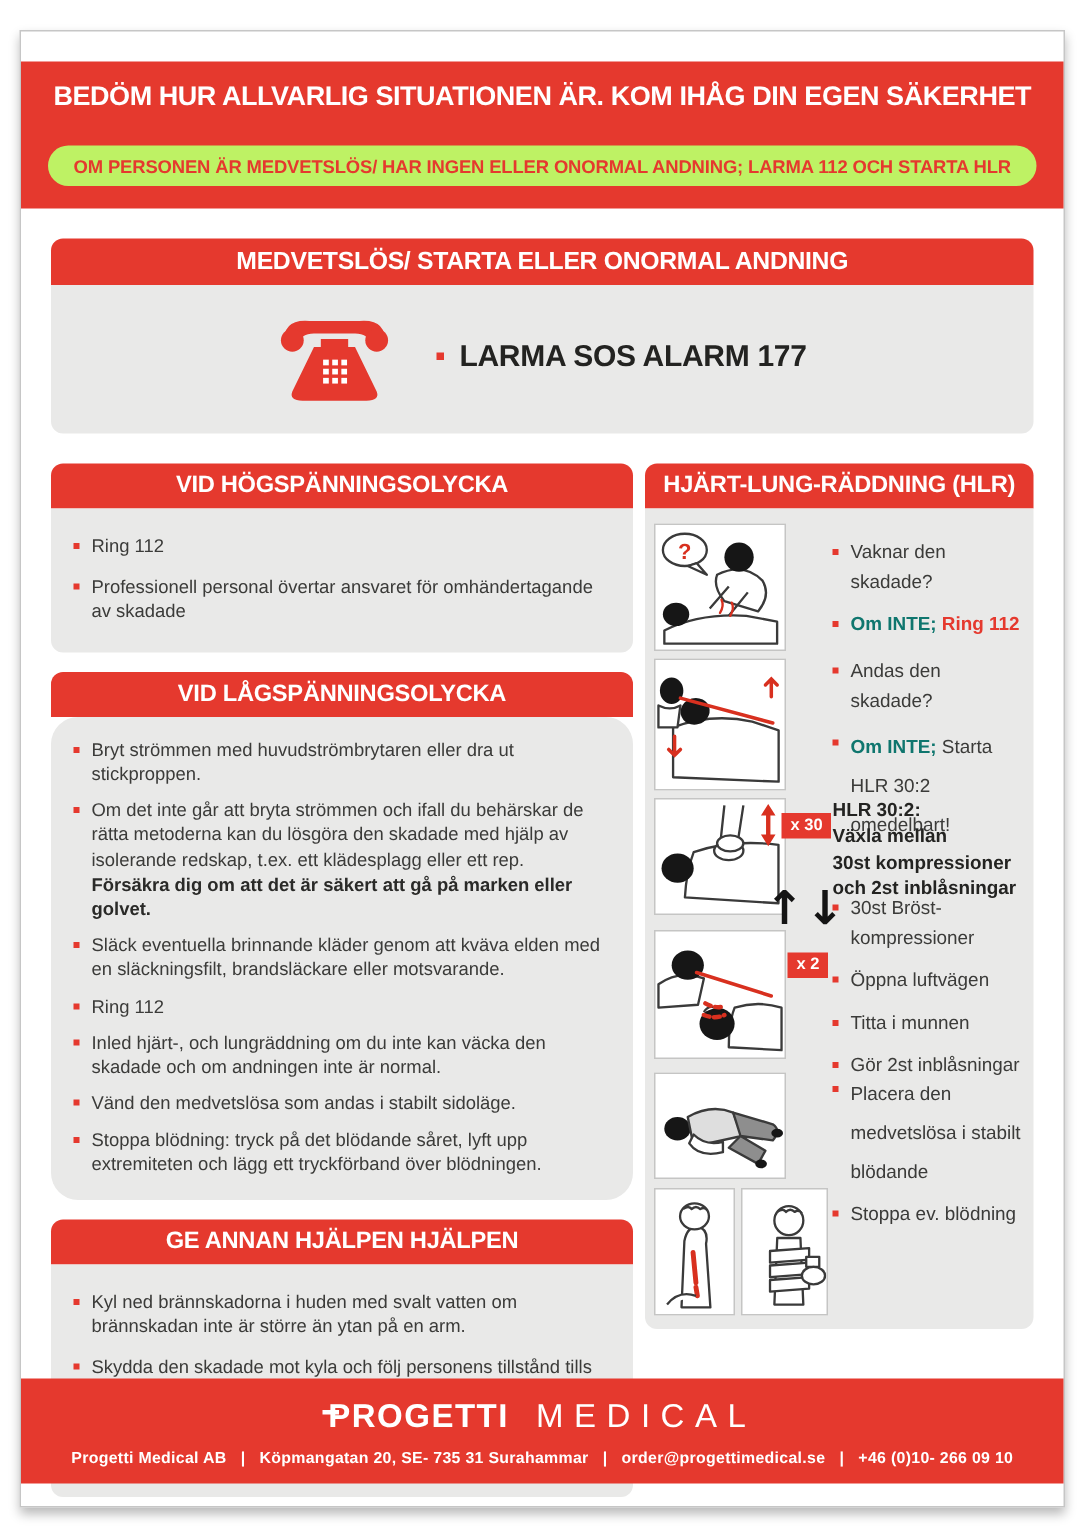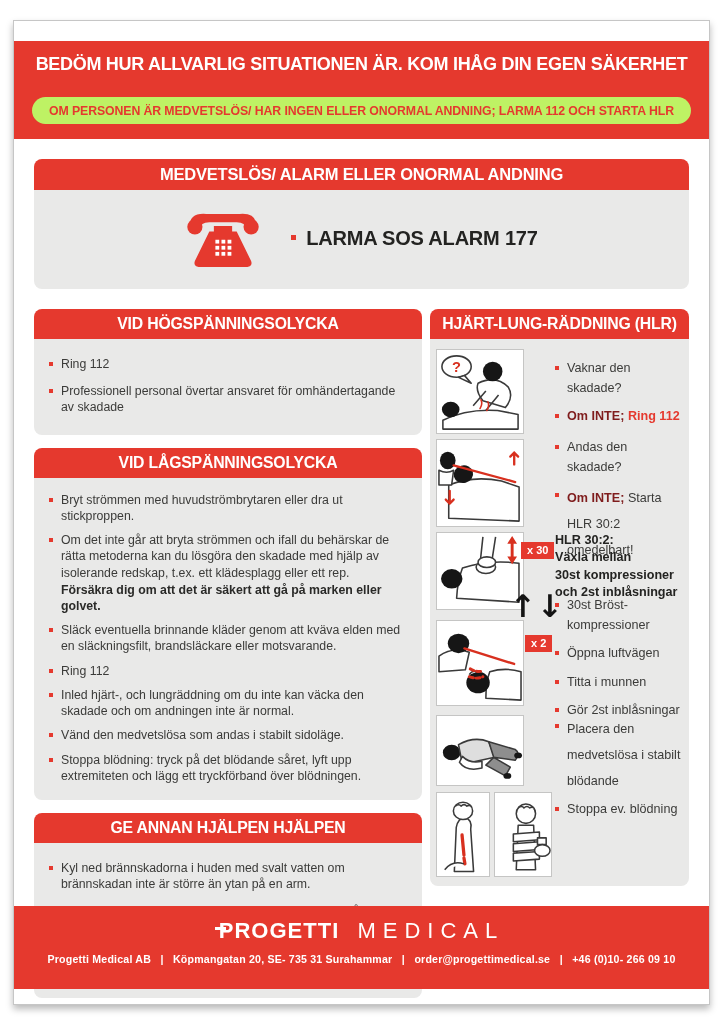--- a/index.html
+++ b/index.html
@@ -35,53 +35,53 @@
 
   .info-sec { margin-bottom:13px; }
   .info-body { padding:6px 14px 8px; }
   .info-body ul { list-style:none; }
   .info-body li { position:relative; padding-left:13px; font-size:12.3px; line-height:1.32; color:#3b3b39; }
   .info-body li::before { content:""; position:absolute; left:1px; top:6px; width:4px; height:4px; background:#e5392e; }
   .hv li, .fa li { margin:11px 0; }
   .lv li { margin:8px 0; }
   .bold-line { display:block; font-weight:bold; color:#2a2a28; margin-top:1px; }
   .hv .sec-body { min-height:95px; }
-  .lv .sec-body { min-height:243px; }
+  .lv .sec-body { min-height:243px;border-radius:18px; }
   .fa .sec-body { min-height:127px; }
 
   
   .hlr-body { position:relative; height:547px; border-radius:0 0 8px 8px; background:#e9e9e8; }
   .img-box { position:absolute; left:6px; width:88px; background:#fff; border:1px solid #c5c5c4; }
   .box1 { top:10px;  height:85px; }
   .box2 { top:100px; height:88px; }
   .box3 { top:193px; height:78px; }
   .box4 { top:281px; height:86px; }
   .box5 { top:376px; height:71px; }
   .box6a { top:453px; left:6px;  width:54px; height:85px; }
   .box6b { top:453px; left:64px; width:58px; height:85px; }
   .img-box svg { display:block; width:100%; height:100%; }
 
   .hlr-text { position:absolute; left:125px; right:6px; }
   .t1 { top:20px; } .t2 { top:99px; } .t3 { top:193px; } .t4 { top:257px; } .t5 { top:378px; } .t6 { top:461px; }
   .hlr-li { position:relative; padding-left:12px; font-size:12.6px; color:#3b3b39; line-height:1.55; margin-bottom:9px; }
   .hlr-li::before { content:""; position:absolute; left:0; top:7px; width:4px; height:4px; background:#e5392e; }
-  .hlr-li b { color:#7f1d1d; }
+  .hlr-li b { color:#0f766e; }
   .red-txt { color:#e5392e; font-weight:bold; }
   .hlr-strong { font-weight:bold; color:#232321; font-size:12.6px; line-height:1.38; white-space:pre-line; }
   .wide { line-height:2.05; }
 
   .badge { position:absolute; background:#e5392e; color:#fff; font-weight:bold; font-size:11px;
            padding:2px 6px 3px; z-index:3; }
   .b30 { top:203px; left:91px; }
   .b2  { top:296px; left:95px; }
   .updown { position:absolute; top:249px; left:80px; font-size:31px; font-weight:bold; color:#141414;
             letter-spacing:1px; z-index:2; font-family:"DejaVu Sans", sans-serif; }
 
   
-  .footer-band { position:absolute; left:0; right:0; bottom:15px; background:#e5392e; text-align:center; padding:12px 0 24px; }
+  .footer-band { position:absolute; left:0; right:0; bottom:15px; background:#e5392e; text-align:center; padding:12px 0 11px; }
   .logo { color:#fff; font-size:22px; }
   .brand-bold { font-weight:bold; letter-spacing:1px; position:relative; }
   .brand-bold::before { content:""; position:absolute; left:-4px; top:9px; width:11px; height:2.5px; background:#fff; }
   .brand-light { letter-spacing:7px; margin-left:12px; font-weight:normal; }
   .contact { margin-top:9px; color:#fff; font-size:10.6px; font-weight:bold; white-space:pre; letter-spacing:.2px; }
 
   .ill-stroke { fill:#ffffff; stroke:#3a3a3a; stroke-width:1.6; stroke-linejoin:round; }
   .ill-dark { fill:#161616; }
   .ill-red  { stroke:#d8301f; fill:none; stroke-linecap:round; }
 </style>
@@ -91,21 +91,21 @@
 <div class="poster">
 
   <header class="red-band">
     <div class="sub-title">BEDÖM HUR ALLVARLIG SITUATIONEN ÄR. KOM IHÅG DIN EGEN SÄKERHET</div>
     <div class="pill">OM PERSONEN ÄR MEDVETSLÖS/ HAR INGEN ELLER ONORMAL ANDNING; LARMA 112 OCH STARTA HLR</div>
   </header>
 
   <div class="content">
 
     <section class="alert">
-      <div class="sec-h alert-h">MEDVETSLÖS/ ALARM ELLER ONORMAL ANDNING</div>
+      <div class="sec-h alert-h">MEDVETSLÖS/ STARTA ELLER ONORMAL ANDNING</div>
       <div class="sec-body alert-body">
         <svg width="76" height="66" viewBox="0 0 100 86">
           <path d="M6,30 Q4,8 28,10 L72,10 Q96,8 94,30 L80,30 Q80,21 68,21 L32,21 Q20,21 20,30 Z" fill="#e5392e"></path>
           <circle cx="13" cy="27" r="10" fill="#e5392e"></circle>
           <circle cx="87" cy="27" r="10" fill="#e5392e"></circle>
           <path d="M38,26 L62,26 L62,33 L68,33 L87,72 Q90,80 78,80 L22,80 Q10,80 13,72 L32,33 L38,33 Z" fill="#e5392e"></path>
           <g fill="#ffffff">
             <rect x="40" y="44" width="5" height="5"></rect>
               <rect x="48" y="44" width="5" height="5"></rect>
               <rect x="56" y="44" width="5" height="5"></rect>

